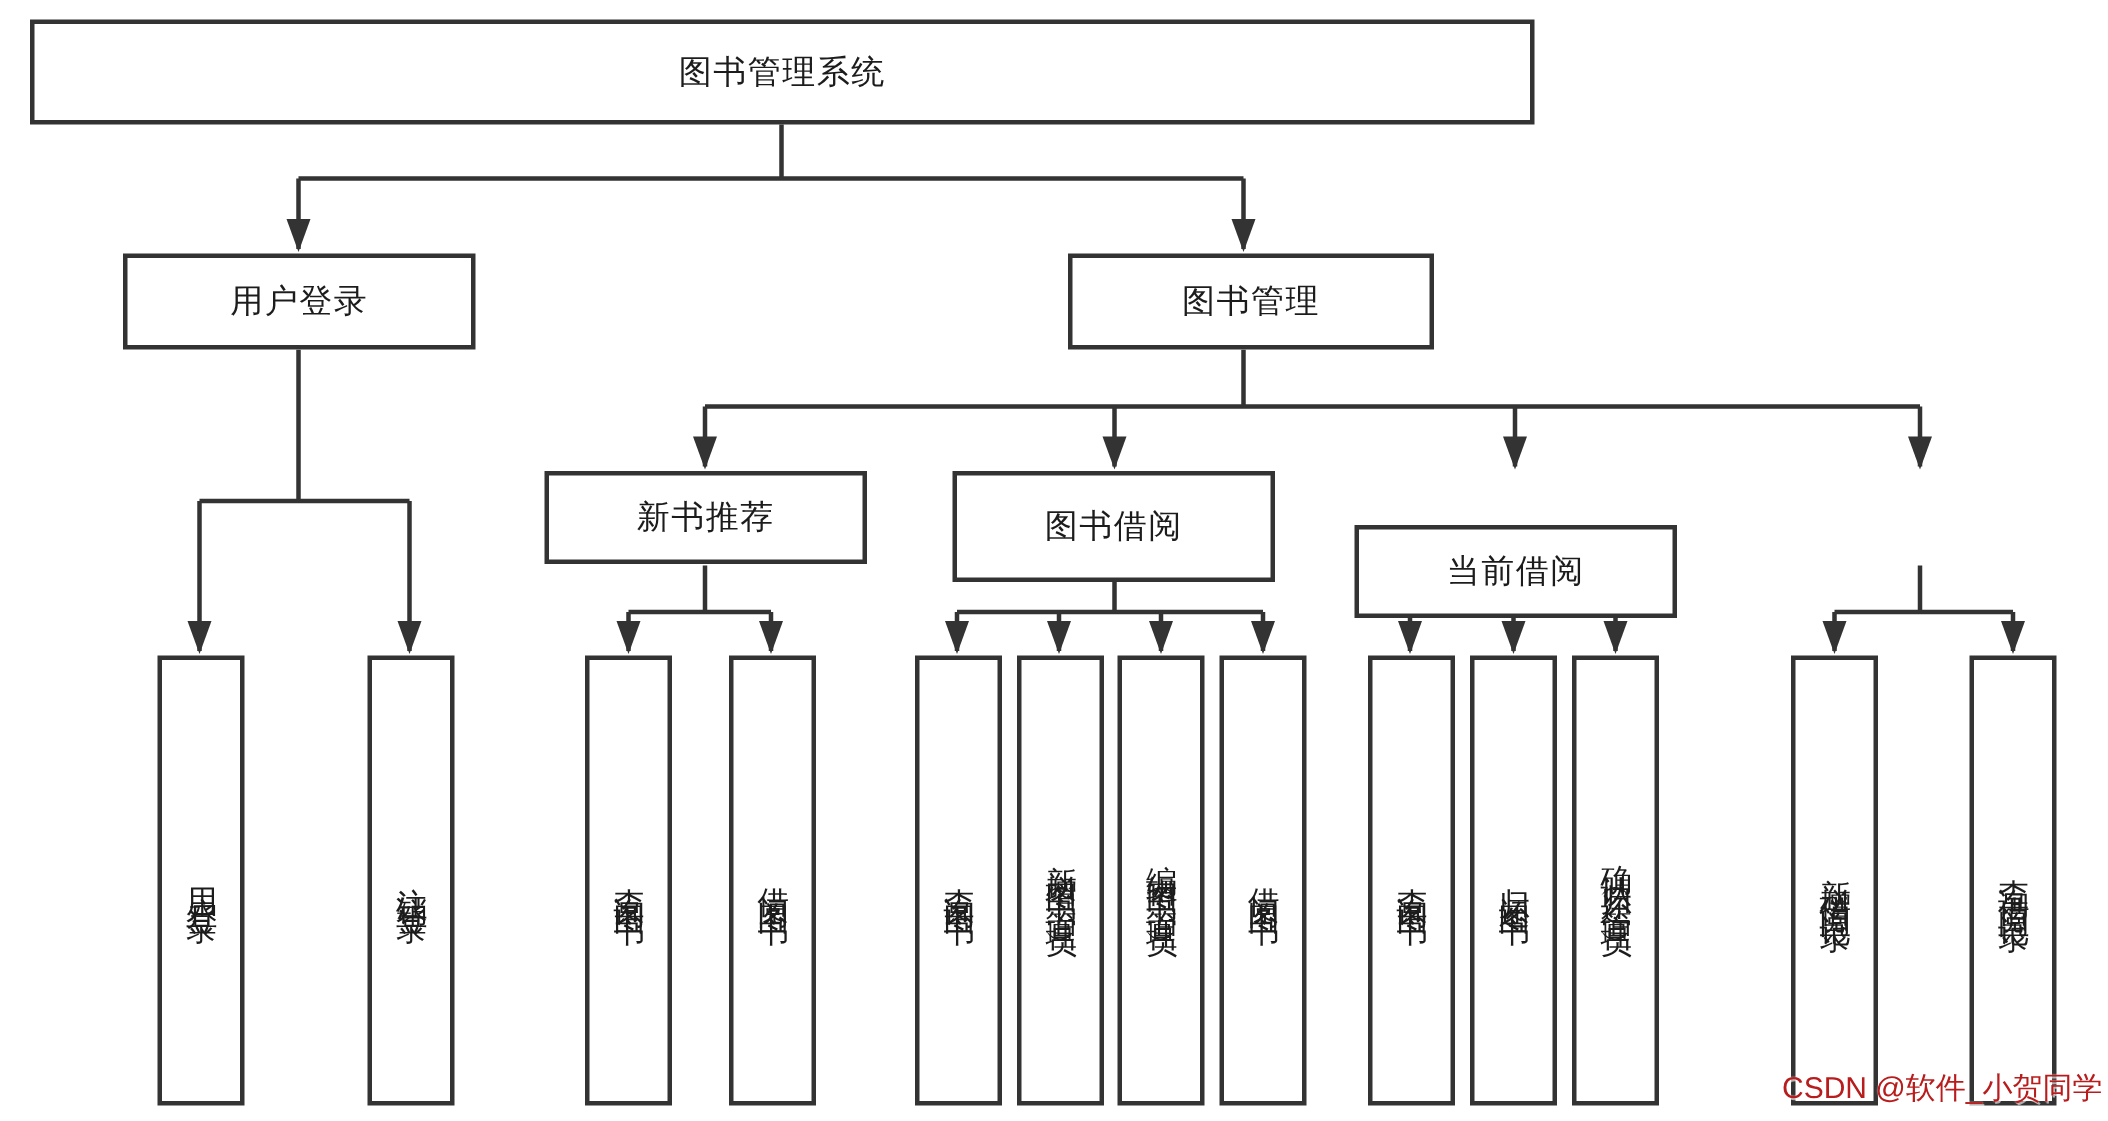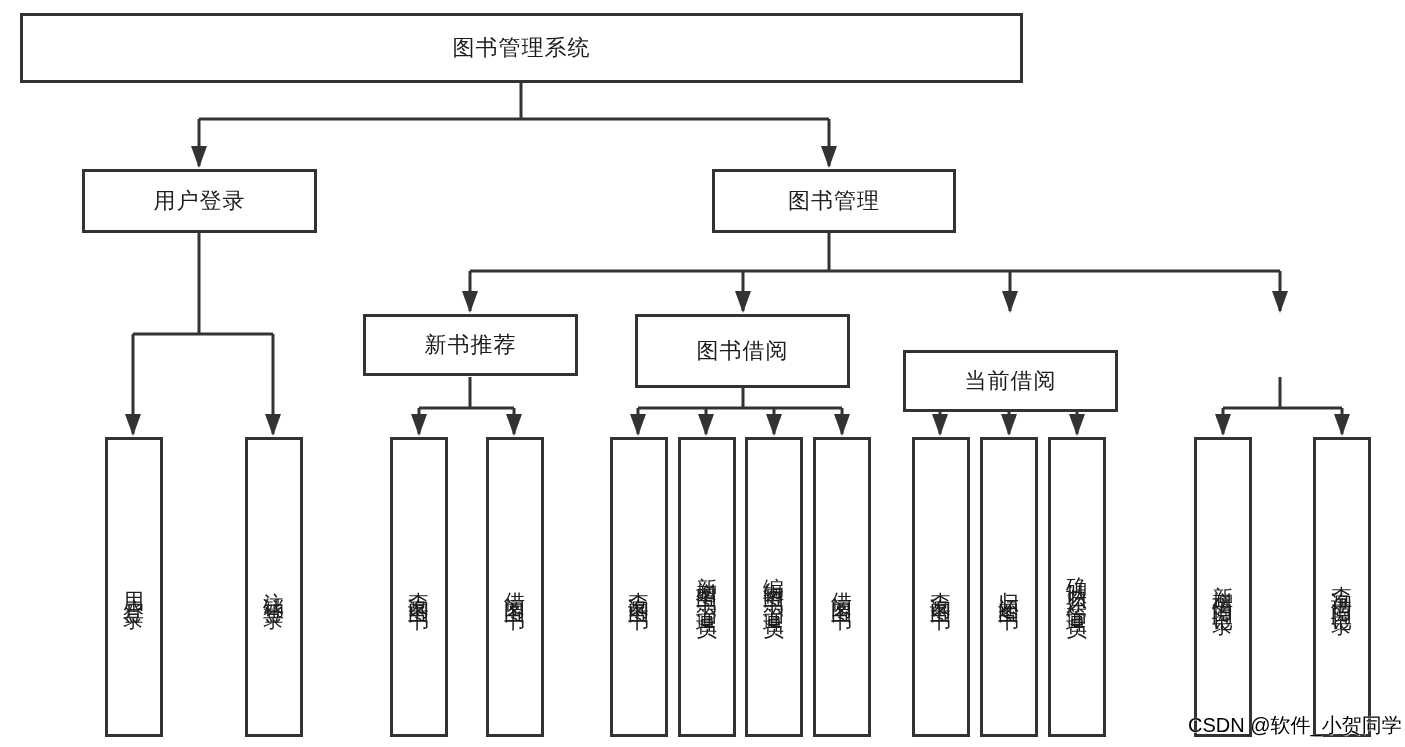--- a/index.html
+++ b/index.html
@@ -55,21 +55,21 @@
     letter-spacing: 6px;
     line-height: 1.1;
     color: #1c1c1c;
     white-space: nowrap;
   }
   .watermark {
     position: absolute;
     left: 1188px;
     top: 712px;
     font-size: 20px;
-    color: #000000;
+    color: #b91c1c;
     text-shadow: 0 0 1px #ffffff, 1px 1px 0 rgba(255,255,255,0.6);
     white-space: nowrap;
     z-index: 5;
   }
 </style>
 </head>
 <body>
 
 <div class="canvas">
 

